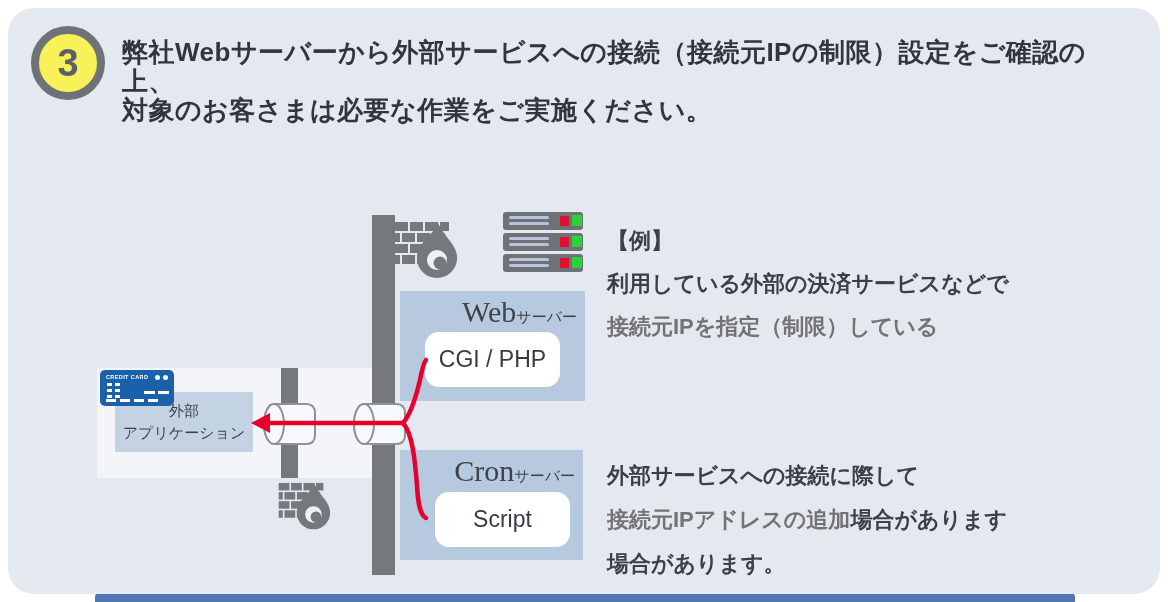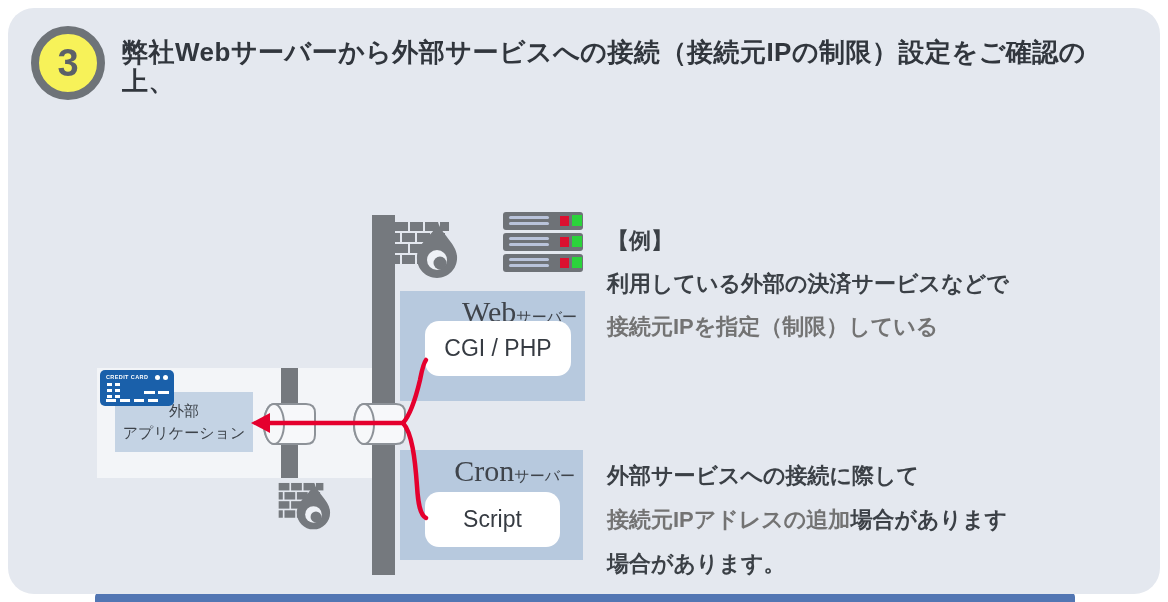--- a/index.html
+++ b/index.html
@@ -19,22 +19,22 @@
   
   .white-outer{left:97px;top:368px;width:278px;height:110px;background:#f3f5f8;z-index:2;}
   .srv-box{background:#b7c9de;z-index:2;}
   .web-box{left:400px;top:291px;width:185px;height:110px;}
   .cron-box{left:400px;top:450px;width:183px;height:110px;}
   .srv-label{position:absolute;top:4px;right:8px;color:#3f444b;white-space:nowrap;font-family:Liberation Serif, serif;}
   .srv-name{font-size:30px;}
   .srv-suffix{font-size:15px;}
   .comp-box{background:#ffffff;border-radius:14px;z-index:3;display:flex;align-items:center;
             justify-content:center;font-size:23px;color:#363b42;}
-  .cgi-box{left:425px;top:321px;width:146px;height:55px;}
-  .script-box{left:425px;top:492px;width:135px;height:55px;justify-content:center;}
+  .cgi-box{left:425px;top:332px;width:135px;height:55px;}
+  .script-box{left:435px;top:492px;width:135px;height:55px;justify-content:center;}
   .extapp-box{left:115px;top:392px;width:138px;height:60px;background:#c4d3e4;z-index:3;
               display:flex;flex-direction:column;align-items:center;justify-content:center;
               font-size:15px;color:#3d434a;line-height:22px;}
   
   .bar{background:#75797e;z-index:3;}
   .main-bar{left:372px;top:215px;width:23px;height:360px;}
   .left-bar{left:281px;top:368px;width:17px;height:110px;}
   .fw-icon{z-index:3;}
   .fw-top{left:393px;top:216px;}
   .fw-bottom{left:277px;top:478px;}
@@ -71,20 +71,21 @@
 
   <div class="abs bottom-bar"></div>
   <div class="abs card"></div>
 
   <div class="abs badge">
     <span>3</span>
   </div>
 
   <div class="abs heading">
     <div>弊社Webサーバーから外部サービスへの接続（接続元IPの制限）設定をご確認の上、</div>
+    <div>対象のお客さまは必要な作業をご実施ください。</div>
   </div>
 
   <div class="abs white-outer"></div>
   <div class="abs extapp-box">
     <div>外部</div>
     <div>アプリケーション</div>
   </div>
 
   <div class="abs cc">
     <span class="cc-label">CREDIT CARD</span>

